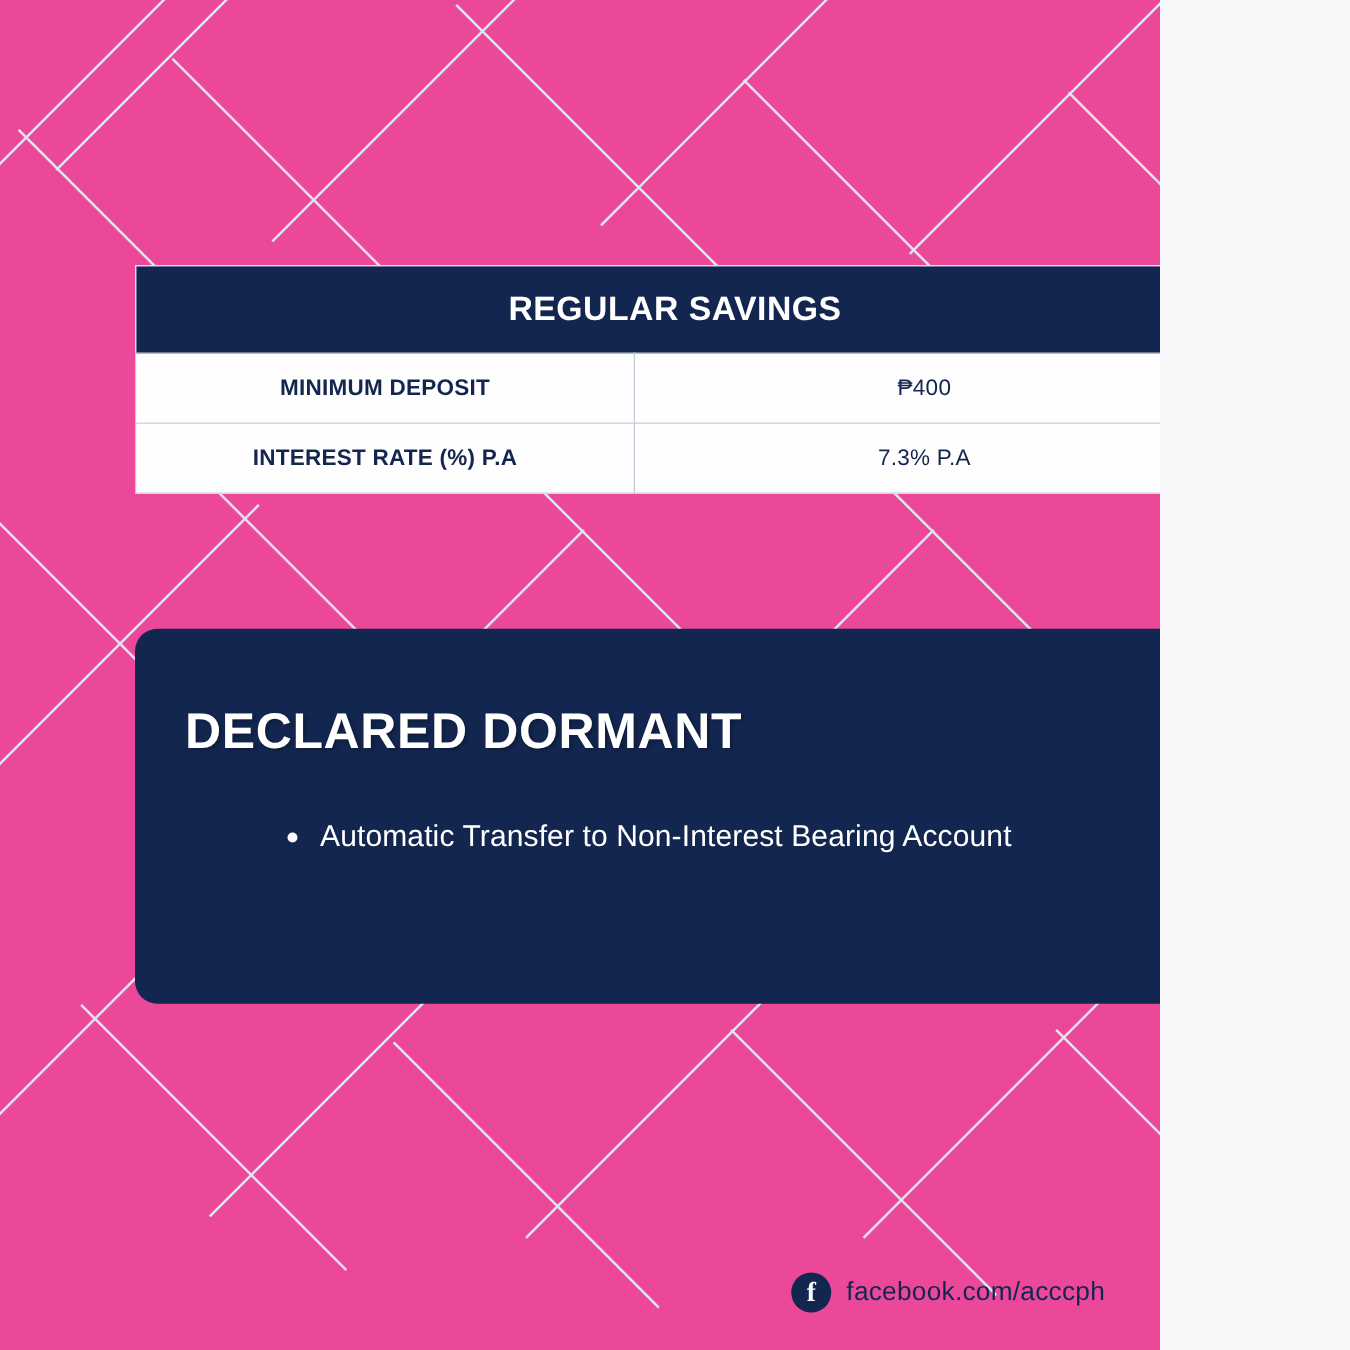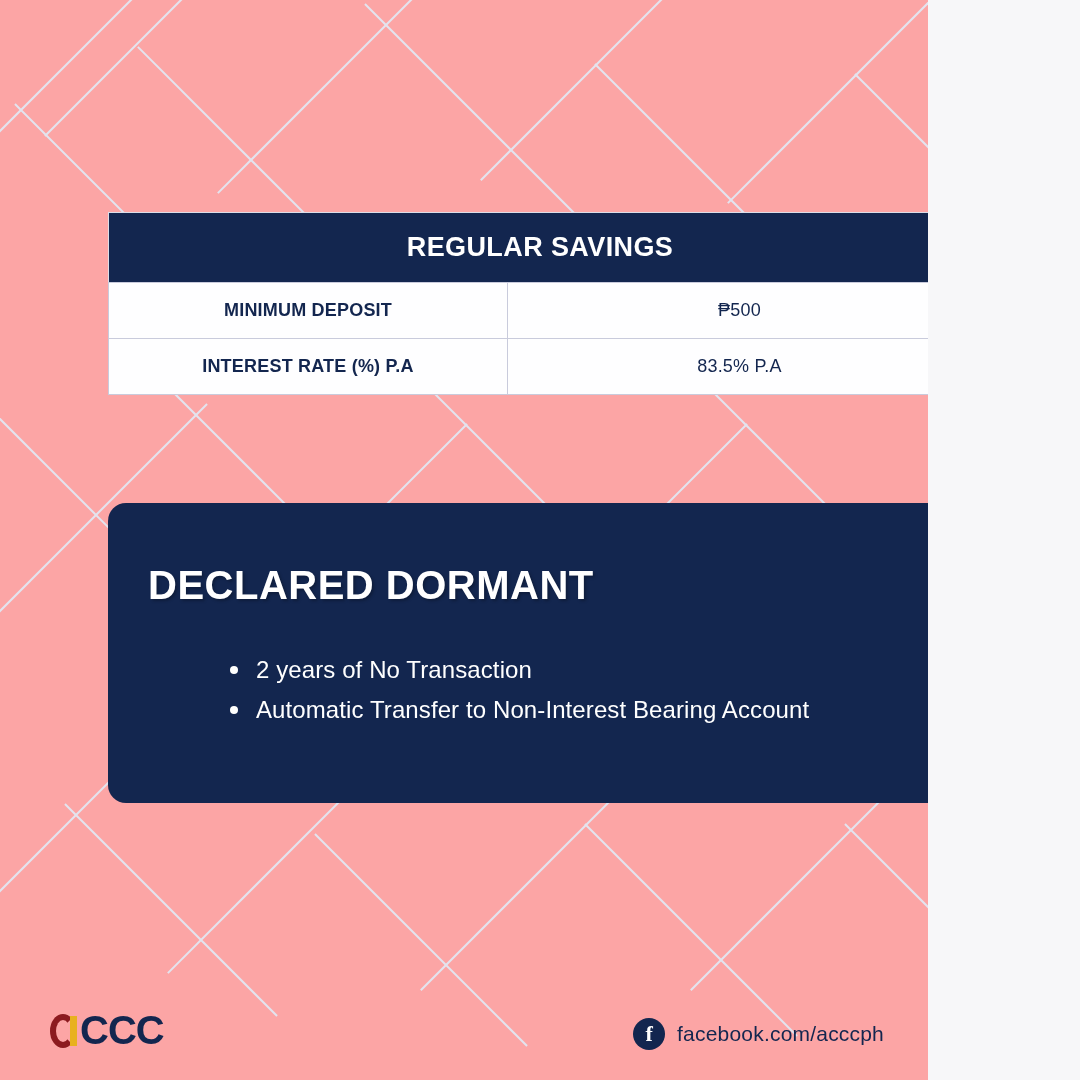--- a/index.html
+++ b/index.html
@@ -9,21 +9,21 @@
     height: 1080px;
     font-family: "Liberation Sans", sans-serif;
     background: #f7f7f9;
     overflow: hidden;
   }
 
   .canvas {
     position: relative;
     width: 928px;
     height: 1080px;
-    background: #fca5a5;
+    background: #ec4899;
     overflow: hidden;
     text-decoration: underline;
   }
 
   
   .bg-pattern {
     position: absolute;
     inset: 0;
     overflow: hidden;
   }
@@ -225,44 +225,36 @@
   <div class="table-wrap">
     <table class="table">
       <thead>
         <tr>
           <th colspan="2">REGULAR SAVINGS</th>
         </tr>
       </thead>
       <tbody>
         <tr>
           <td class="label">MINIMUM DEPOSIT</td>
-          <td class="value">₱500</td>
+          <td class="value">₱400</td>
         </tr>
         <tr>
           <td class="label">INTEREST RATE (%) P.A</td>
-          <td class="value">83.5% P.A</td>
+          <td class="value">7.3% P.A</td>
         </tr>
       </tbody>
     </table>
   </div>
 
   <div class="panel">
     <h2>DECLARED DORMANT</h2>
     <ul>
-      <li>2 years of No Transaction</li>
       <li>Automatic Transfer to Non-Interest Bearing Account</li>
     </ul>
   </div>
 
-  <div class="logo">
-    <span class="logo-mark">
-      <span class="c-arc"></span>
-      <span class="bar"></span>
-    </span>
-    <span class="logo-text">CCC</span>
-  </div>
 
   <div class="fb">
     <span class="fb-badge">f</span>
     <span class="fb-text">facebook.com/acccph</span>
   </div>
 
 </div>
 
 </body></html>

